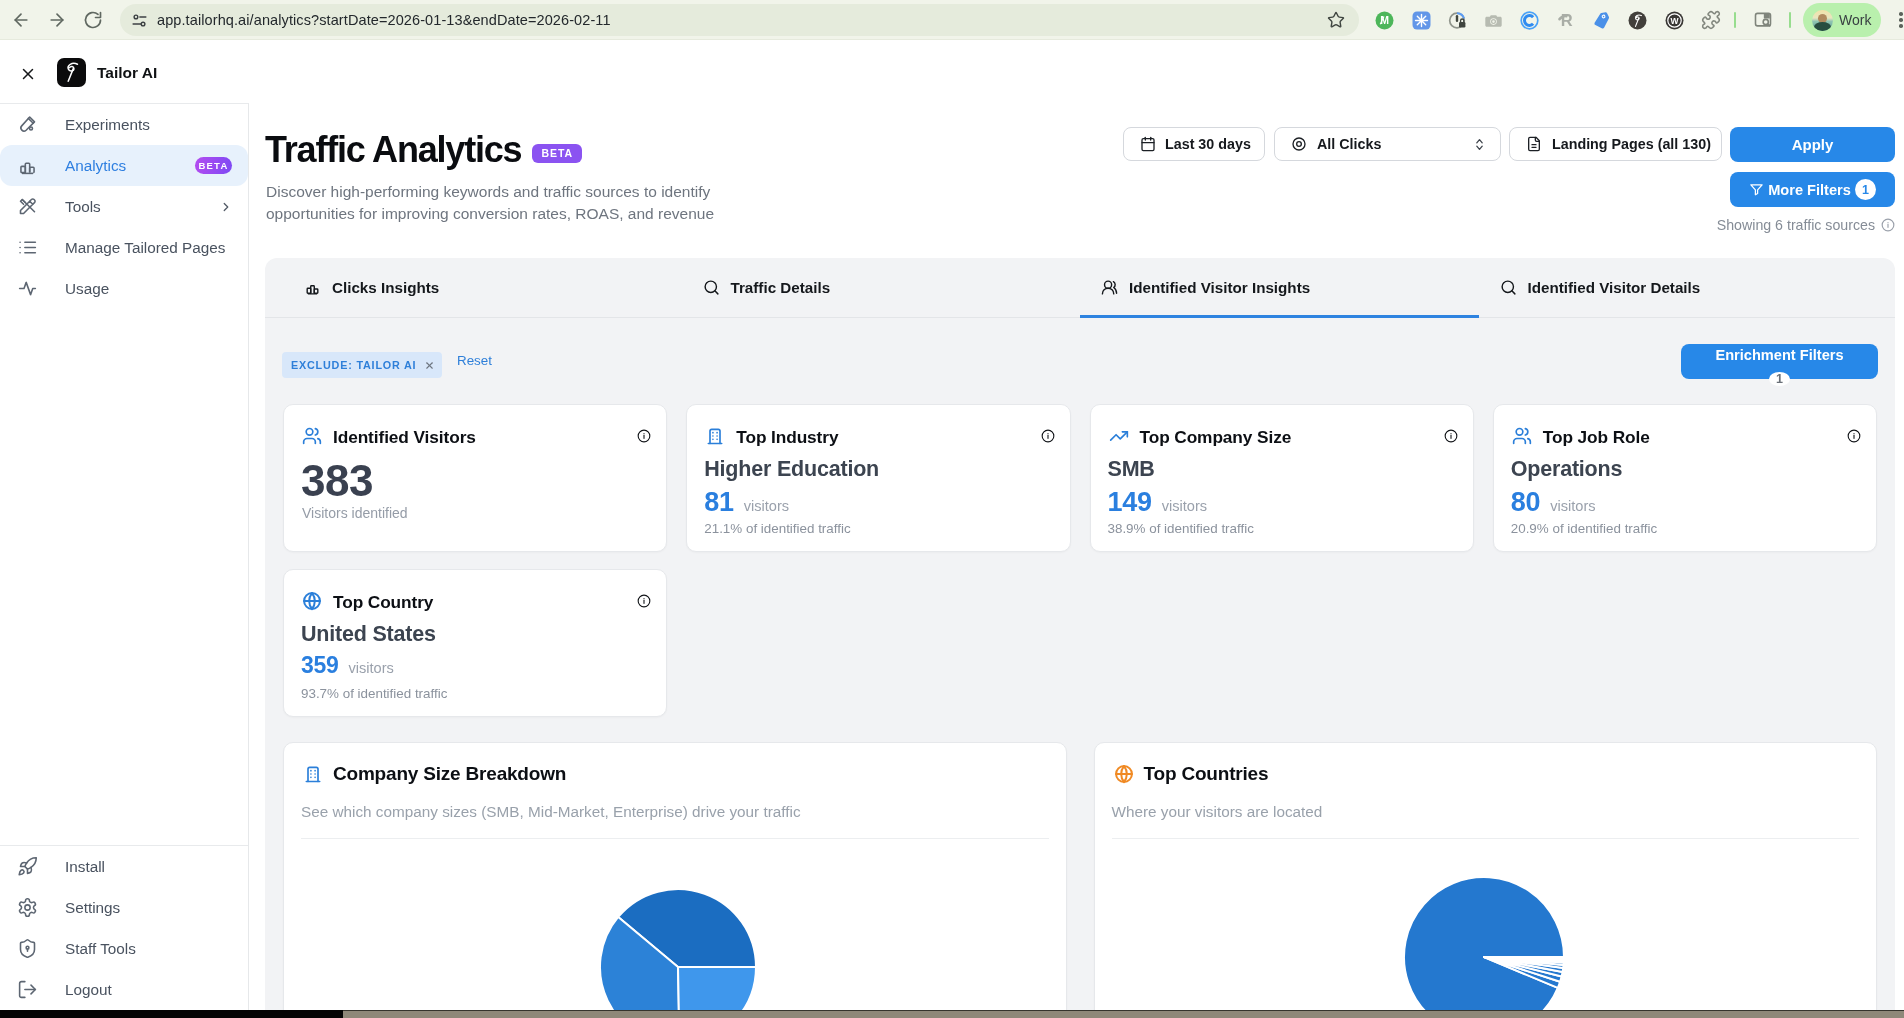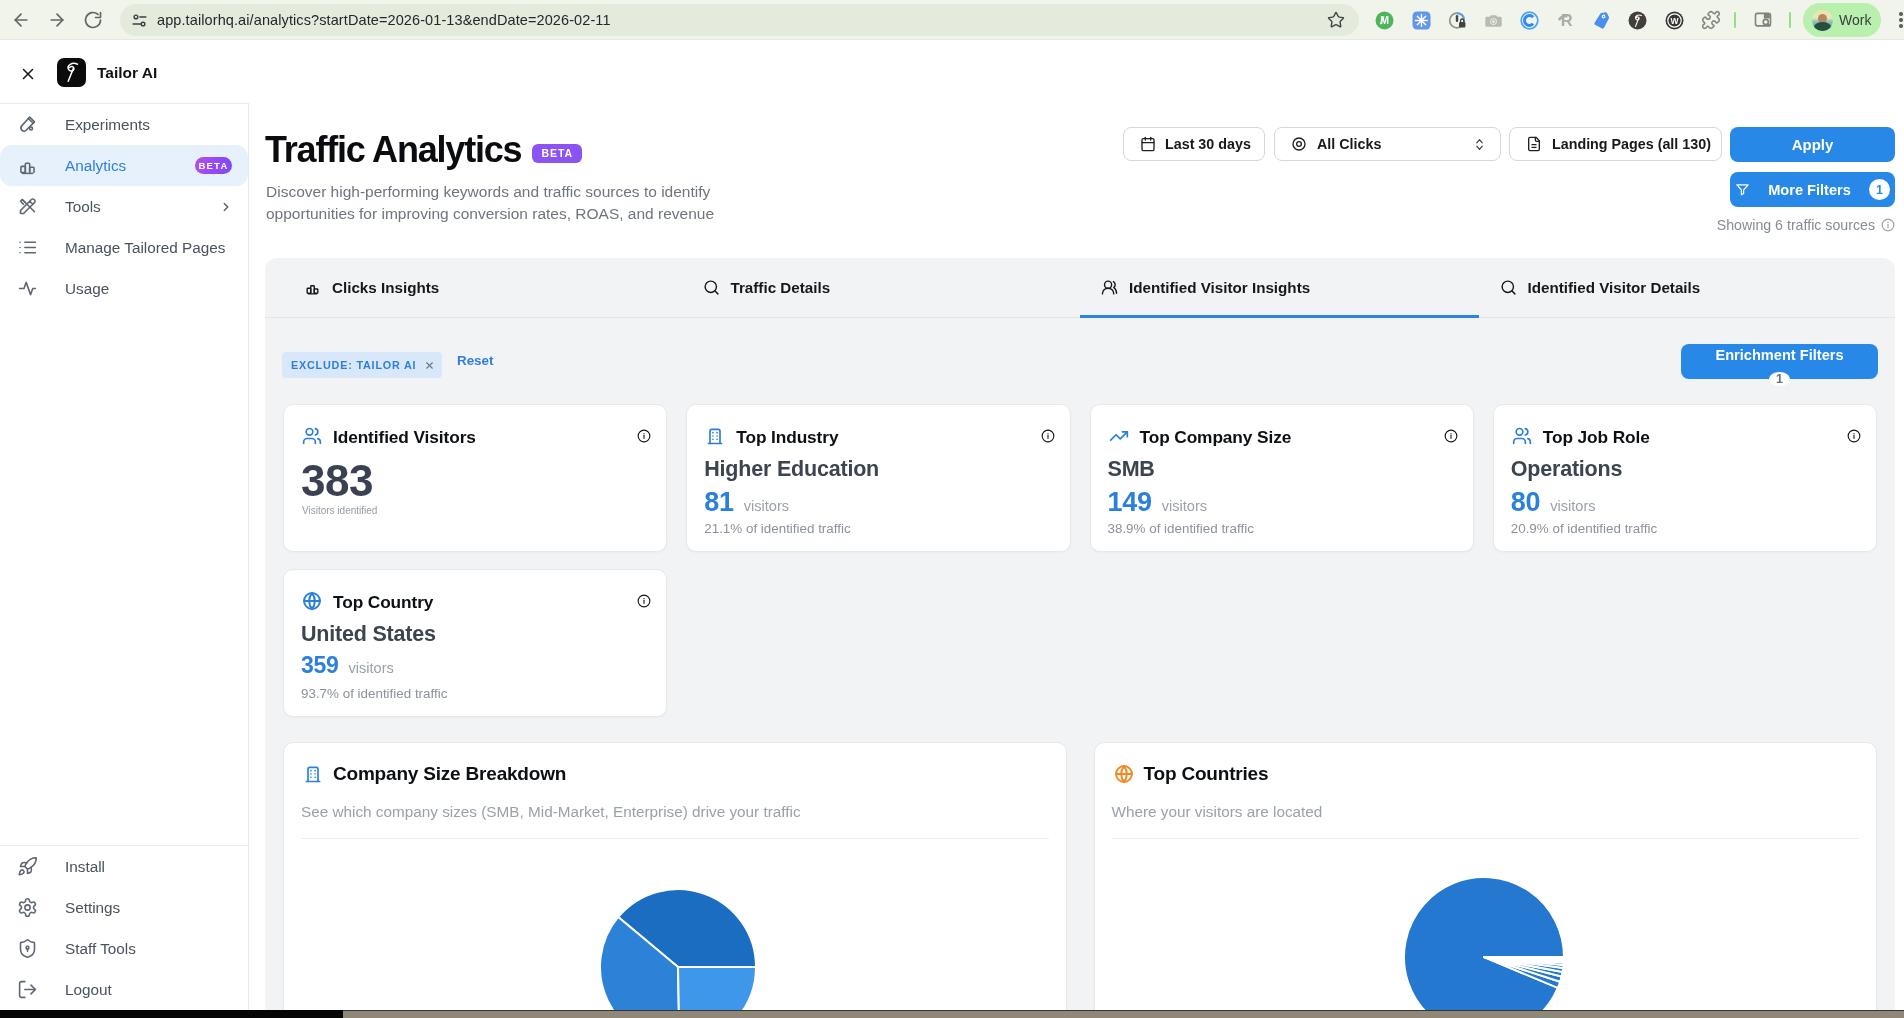--- a/index.html
+++ b/index.html
@@ -46,49 +46,49 @@
   .title-row { position:absolute; left:16px; top:26px; display:flex; align-items:center; gap:11px; }
   .page-title { font-size:36px; font-weight:800; letter-spacing:-1.2px; color:#0a0c10; }
   .title-beta { height:19px; margin-top:6px; padding:0 9px; border-radius:6px; background:#8b53f1; color:#fff; font-size:10.5px; font-weight:700; letter-spacing:1px; display:flex; align-items:center; }
   .page-desc { position:absolute; left:17px; top:78px; font-size:15.5px; line-height:21.5px; color:#6e757f; }
 
   .ctl-row { position:absolute; top:24px; height:34px; display:flex; align-items:center; }
   .btn-white { height:34px; background:#fff; border:1px solid #d5d8dd; border-radius:8px; display:flex; align-items:center; font-size:14.3px; font-weight:600; color:#16191d; }
   .btn-white .bic { width:16px; height:16px; color:#1c2025; }
   .btn-blue { background:#2788e8; border-radius:8px; color:#fff; display:flex; align-items:center; justify-content:center; font-weight:600; }
   .apply-btn { position:absolute; left:1481px; top:24px; width:165px; height:35px; font-size:15px; }
-  .morefilters-btn { position:absolute; left:1481px; top:69px; width:165px; height:35px; font-size:14.6px; gap:18px; }
+  .morefilters-btn { position:absolute; left:1481px; top:69px; width:165px; height:35px; font-size:14.6px; gap:4px; }
   .mf-badge { width:21px; height:21px; border-radius:50%; background:#fff; color:#2788e8; font-size:12.5px; font-weight:700; display:flex; align-items:center; justify-content:center; }
   .showing-row { position:absolute; right:9px; top:114px; display:flex; align-items:center; gap:6px; font-size:14.2px; color:#858c96; white-space:nowrap; }
   .showing-row .iic { width:14px; height:14px; color:#9aa0aa; }
 
   
   .panel { position:absolute; left:16px; top:155px; width:1630px; height:760px; background:#f2f3f5; border-radius:12px 12px 0 0; overflow:hidden; }
   .tabs { position:absolute; left:0; top:0; width:1630px; height:60px; border-bottom:1px solid #e3e5e8; display:flex; padding:0 18px; }
   .tab { position:relative; flex:1 1 0; display:flex; align-items:center; gap:11px; padding-left:21px; cursor:pointer; }
   .tab .tic { width:17px; height:17px; color:#15181c; flex:0 0 auto; }
   .tab-label { font-size:15.2px; font-weight:600; color:#15181c; }
   .tab.active:after { content:""; position:absolute; left:0; right:0; bottom:-1px; height:3px; background:#2e83e0; }
 
   .chip-row { position:absolute; left:0; top:86px; width:1630px; height:35px; }
   .filter-chip { position:absolute; left:17px; top:8px; height:26px; border-radius:4px; background:#d8e7fa; display:flex; align-items:center; padding:0 7px 0 9px; }
   .chip-text { font-size:10.8px; font-weight:700; letter-spacing:0.8px; color:#2e7fd9; }
   .chip-x { width:11px; height:11px; margin-left:8px; color:#6e7681; }
-  .reset-link { position:absolute; left:192px; top:9px; font-size:13.4px; font-weight:700; color:#2e7fd9; cursor:pointer; }
+  .reset-link { position:absolute; left:192px; top:9px; font-size:13.4px; font-weight:400; color:#2e7fd9; cursor:pointer; }
   .enrich-btn { position:absolute; left:1416px; top:0px; width:197px; height:35px; font-size:14.6px; gap:9px;flex-direction:column; }
   .enrich-badge { width:21px; height:21px; border-radius:50%; background:#fff; color:#6a7078; font-size:12.5px; font-weight:700; display:flex; align-items:center; justify-content:center; }
 
   .stats-row1 { position:absolute; left:18px; top:146px; width:1594px; display:grid; grid-template-columns:repeat(4,1fr); gap:19px; }
   .stats-row2 { position:absolute; left:18px; top:311px; width:1594px; display:grid; grid-template-columns:repeat(4,1fr); gap:19px; }
   .stat-card { position:relative; height:148px; background:#fff; border:1px solid #e6e8eb; border-radius:10px; box-shadow:0 1px 2px rgba(16,24,40,0.03); }
   .sc-ic { position:absolute; left:18px; top:21px; width:20px; height:20px; color:#2b7fd9; }
   .sc-title { position:absolute; left:49px; top:22px; font-size:17.3px; font-weight:700; color:#0c0f14; letter-spacing:-0.1px; }
   .sc-info { position:absolute; right:15px; top:24px; width:14px; height:14px; color:#111418; }
   .sc-bignum { position:absolute; left:17px; top:51px; font-size:44px; font-weight:700; color:#3a4150; letter-spacing:-0.5px; }
-  .sc-caption { position:absolute; left:18px; top:100px; font-size:10px; color:#959ca7; }
+  .sc-caption { position:absolute; left:18px; top:100px; font-size:14px; color:#959ca7; }
   .sc-value { position:absolute; left:17px; top:52px; font-size:21.5px; font-weight:600; color:#3c4450; letter-spacing:-0.2px; }
   .sc-numrow { position:absolute; left:17px; top:82px; display:flex; align-items:baseline; gap:10px; }
   .sc-num { font-size:27px; font-weight:700; color:#2a7fdf; letter-spacing:-0.3px; }
   .sc-unit { font-size:14.6px; color:#9aa1ac; }
   .sc-share { position:absolute; left:17px; top:116px; font-size:13.4px; color:#8b929d; }
 
   .charts-row { position:absolute; left:18px; top:484px; width:1594px; display:grid; grid-template-columns:repeat(2,1fr); gap:27px; }
   .chart-card { position:relative; height:420px; background:#fff; border:1px solid #e6e8eb; border-radius:10px; box-shadow:0 1px 2px rgba(16,24,40,0.03); }
   .cc-ic { position:absolute; left:19px; top:21px; width:20px; height:20px; color:#2b7fd9; }
   .cc-ic.orange { color:#f08a24; }

